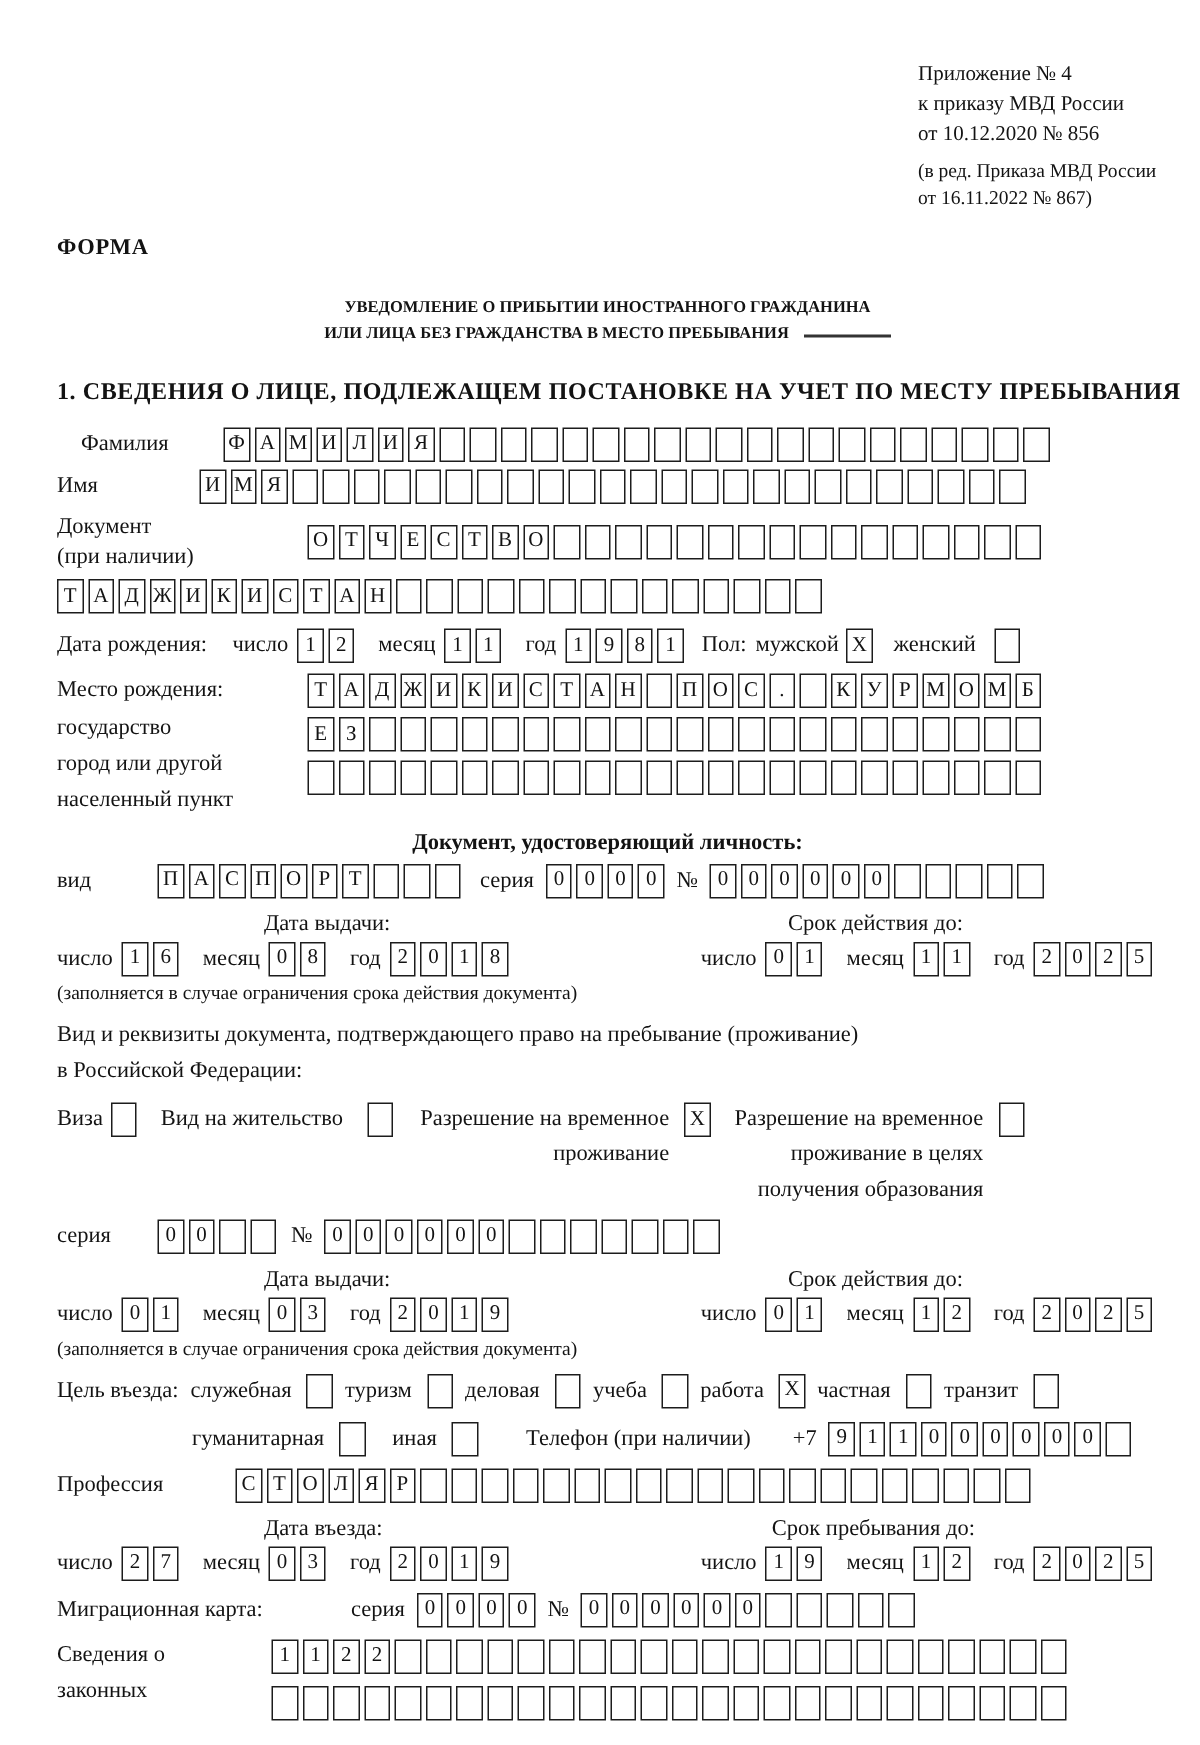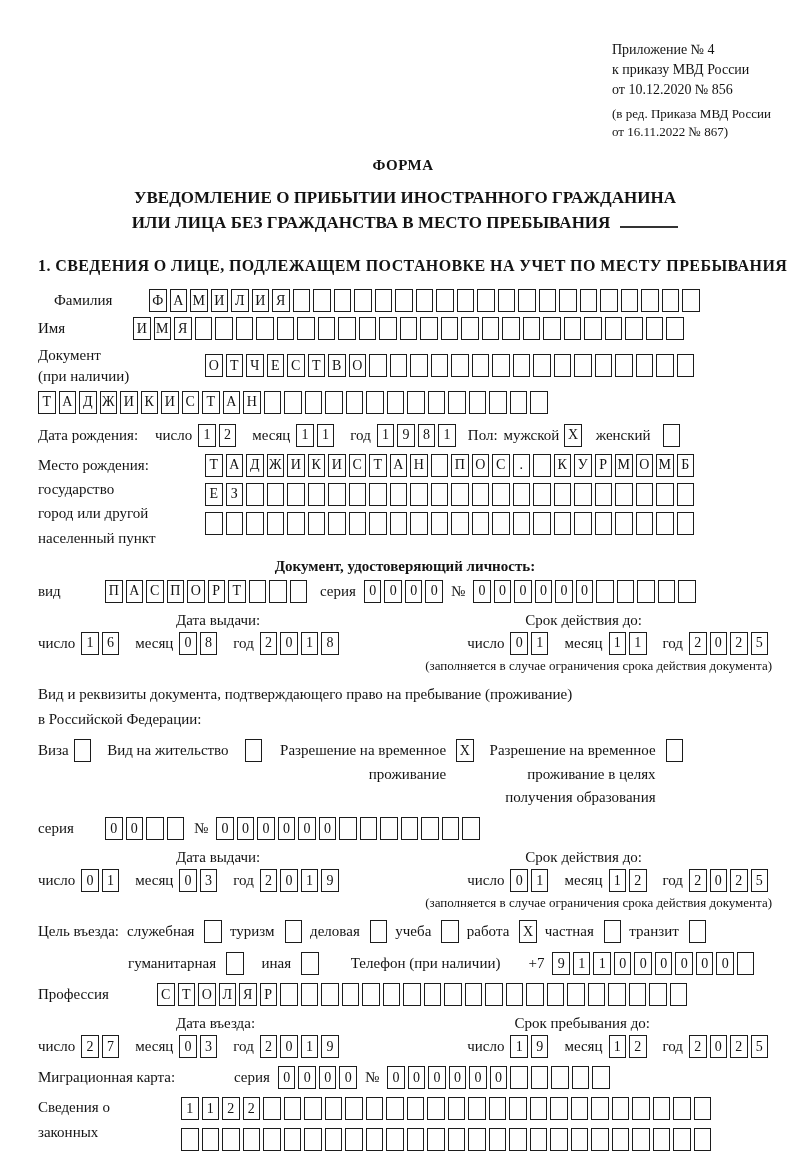--- a/index.html
+++ b/index.html
@@ -7,40 +7,40 @@
   body {
     width:800px; height:1163px; background:#ffffff; color:#131313;
     font-family:"Liberation Serif","DejaVu Serif",serif; font-size:15px;
     overflow:hidden;
   }
   .page { padding:40px 28px 0 38px; width:800px; }
 
   
   .appendix { margin-left:auto; width:160px; line-height:1.42; font-size:14px; }
   .appendix .ed { font-size:13px; margin-top:5px; line-height:1.4; }
-  .forma { text-align:center; font-weight:bold; font-size:15px; margin-top:16px; letter-spacing:.5px; padding-right:4px; }
+  .forma { text-align:left; font-weight:bold; font-size:15px; margin-top:16px; letter-spacing:.5px; padding-right:4px; }
 
   
-  .title { text-align:center; font-weight:bold; font-size:17px; line-height:1.45; margin-top:12px; }
+  .title { text-align:center; font-weight:bold; font-size:11px; line-height:1.45; margin-top:24px; }
   .title .uline { display:inline-block; width:58px; border-bottom:2px solid #333; height:1em; margin-left:10px; vertical-align:baseline; }
   .sec-heading { font-weight:bold; font-size:16px; letter-spacing:.4px; margin-top:22px; white-space:nowrap; }
 
   
   .frow { display:flex; align-items:center; margin-top:5px; }
   .boxes { display:flex; gap:3px; flex-wrap:nowrap; }
   .box {
     width:17.5px; height:23px; flex:0 0 auto; border:1.5px solid #1c1c1c;
     display:flex; align-items:center; justify-content:center;
     font-size:14px; line-height:1; background:#fff;
   }
   .lbl { flex:0 0 auto; }
   .w95 { width:95px; } .w143 { width:143px; } .w167 { width:167px; }
   .w67 { width:67px; } .w119 { width:119px; }
   .twoline { line-height:1.35; align-self:flex-start; }
-  .note { font-size:13px; text-align:right; margin-top:3px; }
+  .note { font-size:13px; margin-top:3px; }
   .dg { display:flex; align-items:center; gap:6px; }
   .dg .sep { margin-left:10px; }
   .dhead { display:flex; font-size:15px; margin-top:9px; }
   .mt10 { margin-top:10px; } .mt14 { margin-top:14px;margin-left:16px; } .mt8 { margin-top:8px; }
 
   
   .multirow { display:flex; margin-top:6px; }
   .lblcol { line-height:1.62; }
   .rowscol { display:flex; flex-direction:column; gap:6px; }
 

